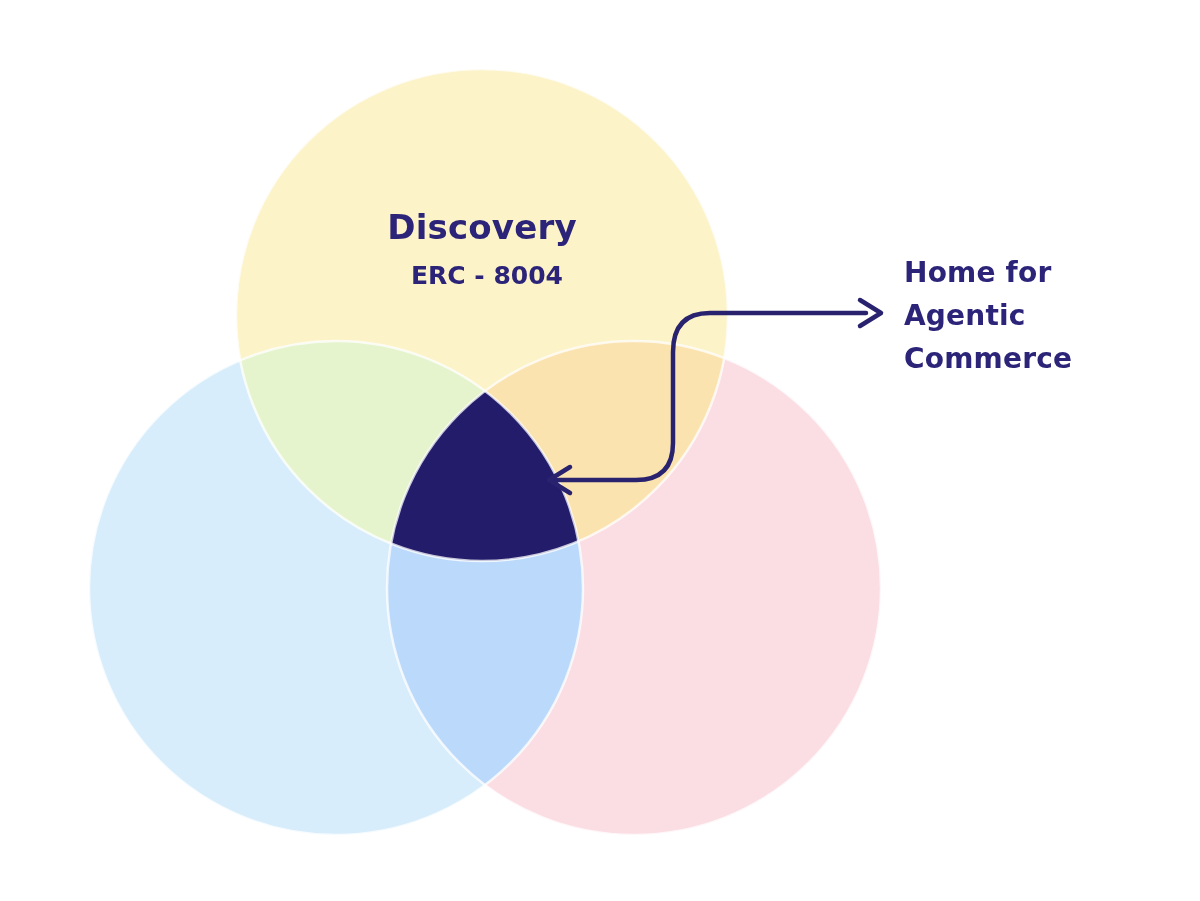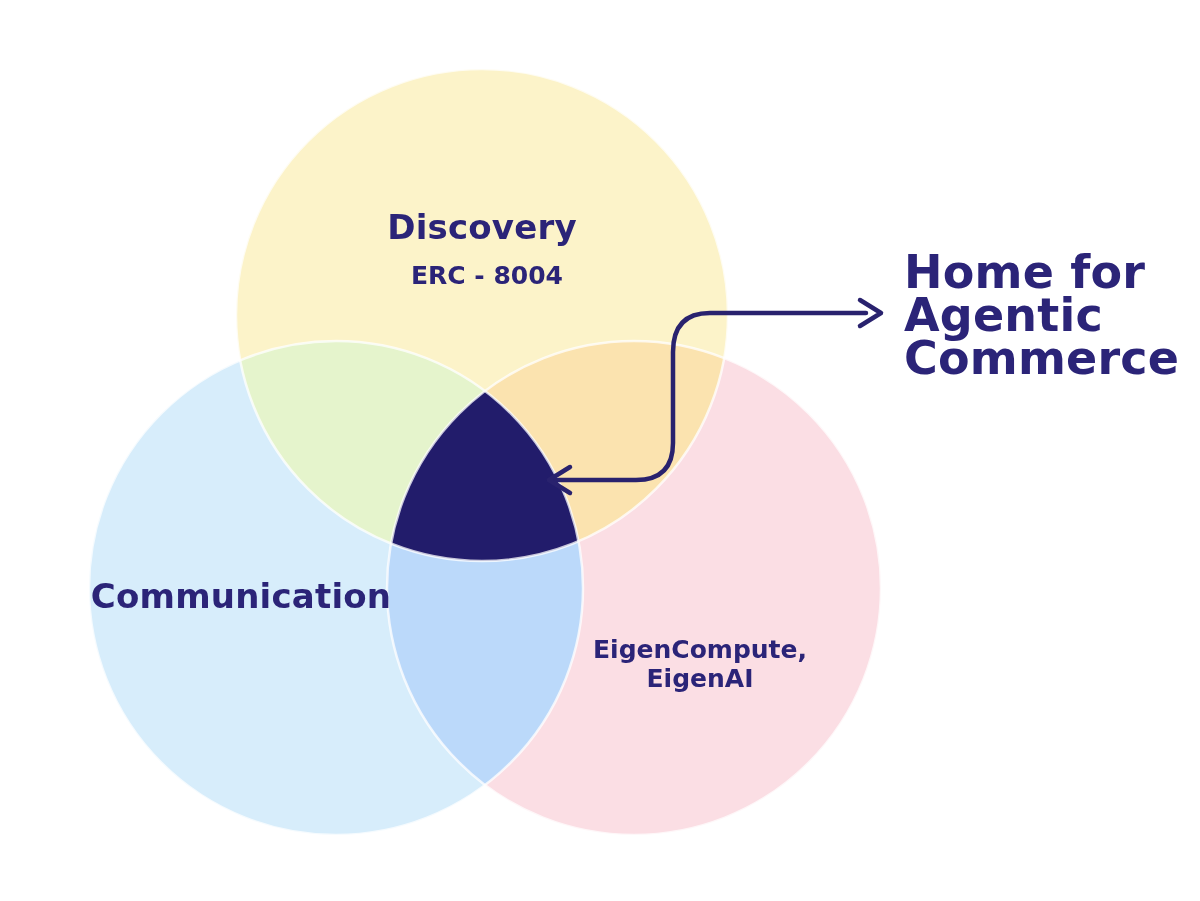--- a/index.html
+++ b/index.html
@@ -21,21 +21,21 @@
   }
   .lbl-main{font-size:34px;letter-spacing:0.2px;}
   .lbl-sub{font-size:25px;}
   .sub-tight{line-height:29px;}
   .callout{
     position:absolute;
     left:904px;top:251px;
     transform:none;
     text-align:left;
     font-weight:bold;
-    font-size:46px;
+    font-size:28px;
     line-height:43px;
     white-space:pre-line;
     letter-spacing:0.2px;
   }
 </style>
 </head>
 <body>
 
 <div class="stage">
 
@@ -70,22 +70,19 @@
     <g fill="none" stroke-width="4.5" stroke-linecap="round" stroke-linejoin="round" stroke="#29226E">
       <path d="M 551 480 H 636 Q 673 480 673 443 V 352 Q 673 313 710 313 H 866"></path>
       <path d="M 570 467 L 549 480 L 570 493"></path>
       <path d="M 860 300 L 881 313 L 860 326"></path>
     </g>
   </svg>
 
   <div class="lbl lbl-main" style="left: 482px; top: 228px; color: rgb(43, 36, 120);">Discovery</div>
   <div class="lbl lbl-sub" style="left: 487px; top: 276px; color: rgb(43, 36, 120);">ERC - 8004</div>
 
-  <div class="lbl lbl-main" style="left: 241px; top: 597px; color: rgb(43, 36, 120);">Communication</div>
 
-  <div class="lbl lbl-sub sub-tight" style="left: 700px; top: 664px; color: rgb(43, 36, 120);">EigenCompute,
-EigenAI</div>
 
   <div class="callout" style="color: rgb(43, 36, 120);">Home for
 Agentic
 Commerce</div>
 
 </div>
 
 </body></html>

